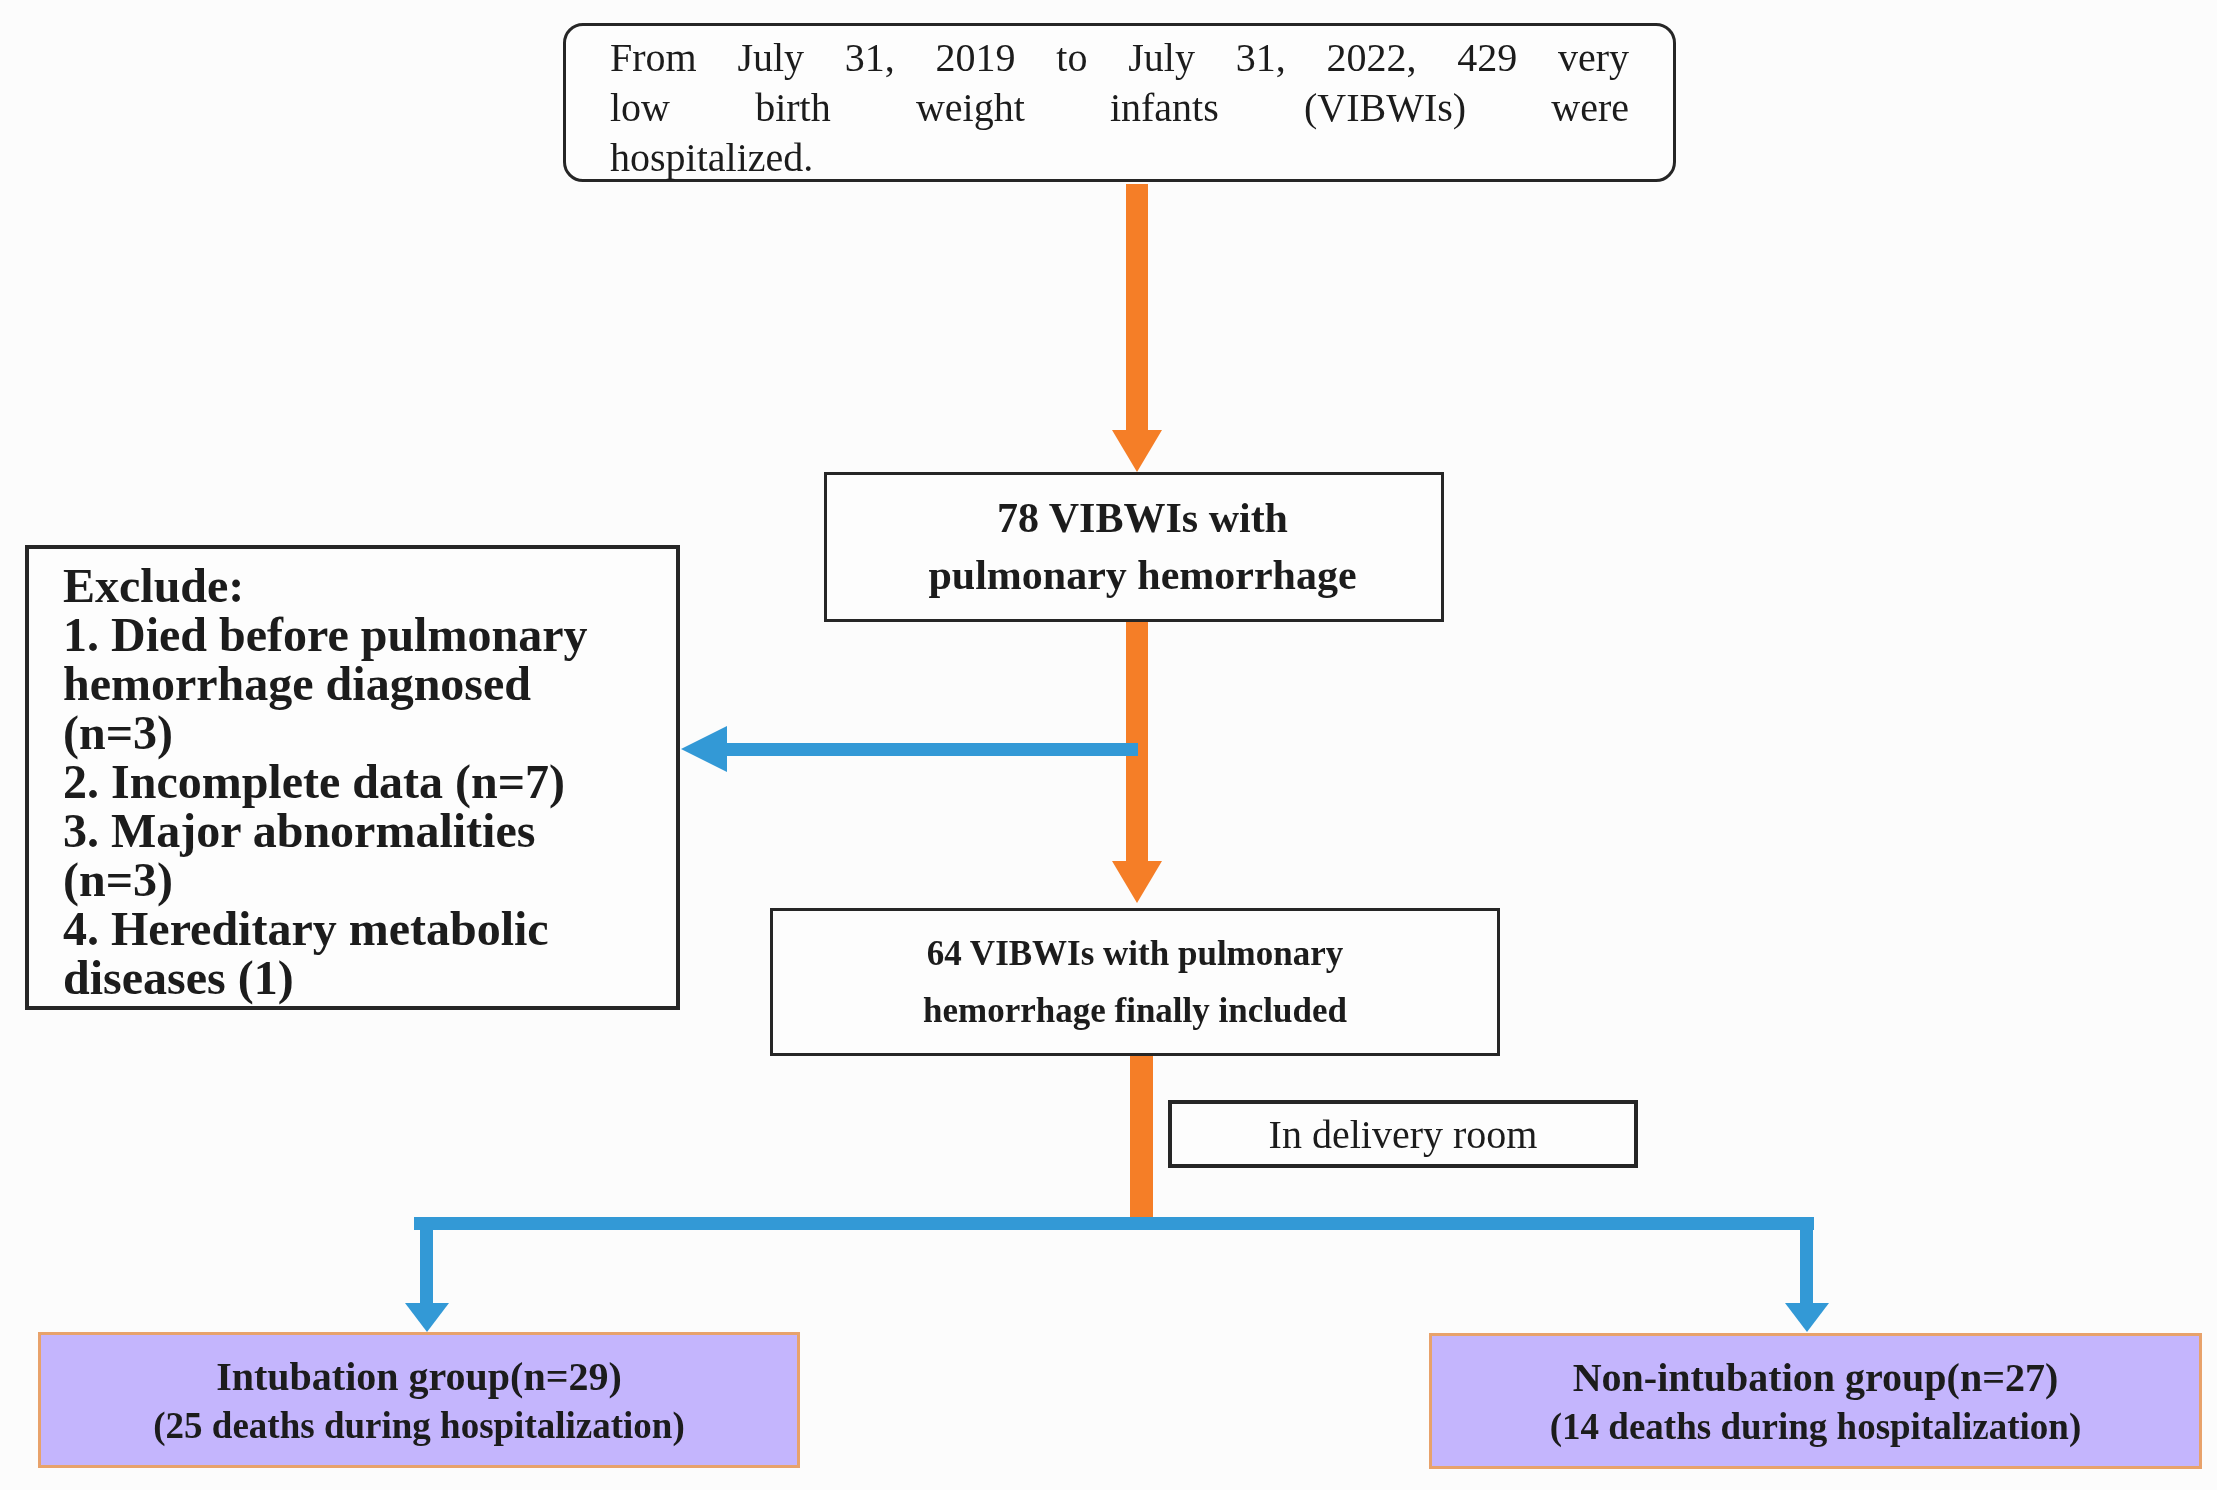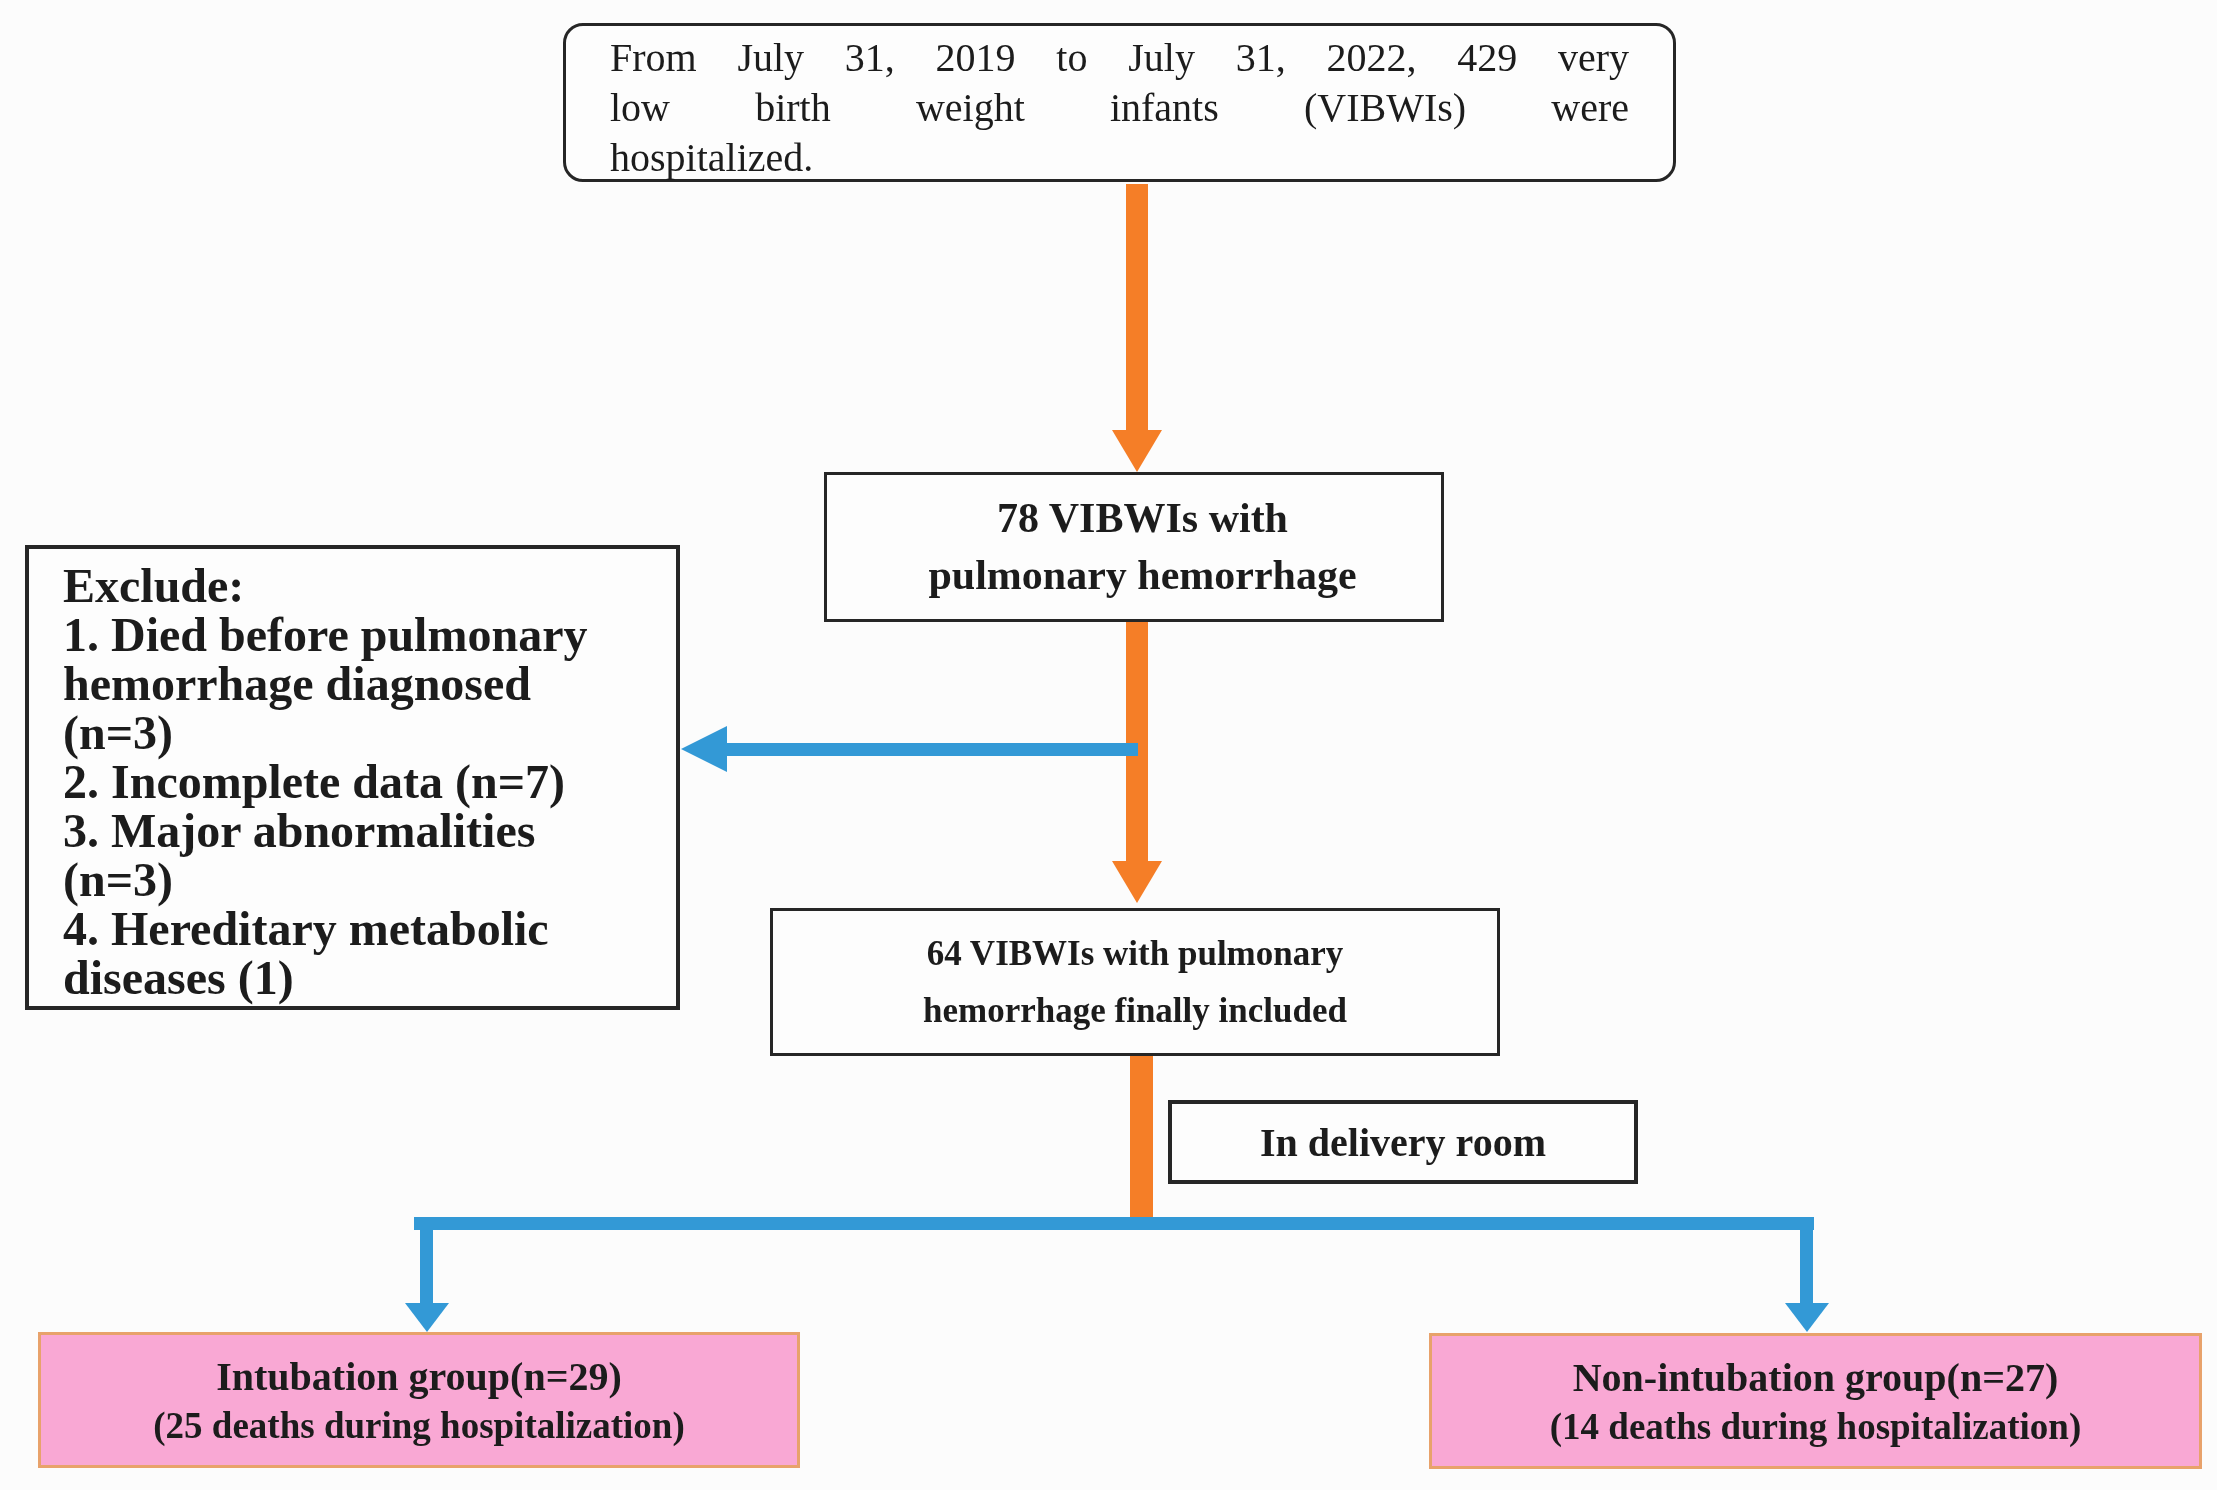--- a/index.html
+++ b/index.html
@@ -9,23 +9,23 @@
   .box{border:3px solid #262626;background:#fdfdfd;}
   .center{display:flex;flex-direction:column;align-items:center;justify-content:center;text-align:center;}
   
   .enrollment{left:563px;top:23px;width:1113px;height:159px;padding:7px 44px 0 44px;
               font-size:40px;line-height:50px;border-radius:20px;}
   .enrollment .just{text-align:justify;text-align-last:justify;}
   .ph78{left:824px;top:472px;width:620px;height:150px;font-weight:bold;font-size:42px;line-height:57px;padding-left:17px;}
   .exclude{left:25px;top:545px;width:655px;height:465px;padding:12px 10px 0 34px;
            font-weight:bold;font-size:48px;line-height:49px;border-width:4px;}
   .ph64{left:770px;top:908px;width:730px;height:148px;font-weight:bold;font-size:35px;line-height:57px;}
-  .delivery{left:1168px;top:1100px;width:470px;height:84px;border-width:4px;
-            font-weight:bold;font-size:40px;}
-  .groupbox{border:3px solid #E8A26B;background:#f9a8d4;font-weight:bold;}
+  .delivery{left:1168px;top:1100px;width:470px;height:68px;border-width:4px;
+            font-weight:normal;font-size:40px;}
+  .groupbox{border:3px solid #E8A26B;background:#c4b5fd;font-weight:bold;}
   .intubation{left:38px;top:1332px;width:762px;height:136px;}
   .nonintubation{left:1429px;top:1333px;width:773px;height:136px;}
   .group-title{font-size:40px;line-height:52px;}
   .group-sub{font-size:37px;line-height:46px;}
   
   .oshaft{background:#F57E27;}
   .bshaft{background:#3399D6;}
   .ohead-down{width:0;height:0;border-left:25px solid transparent;border-right:25px solid transparent;
               border-top:42px solid #F57E27;}
   .bhead-left{width:0;height:0;border-top:23px solid transparent;border-bottom:23px solid transparent;

